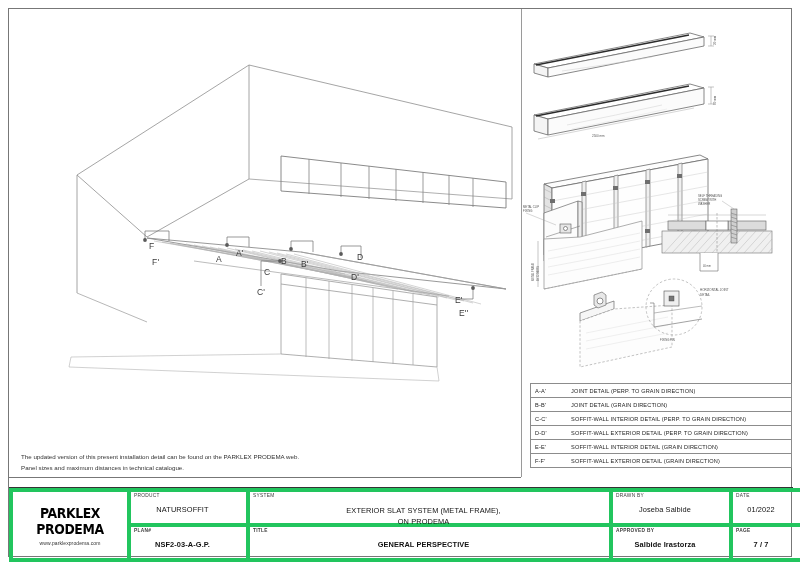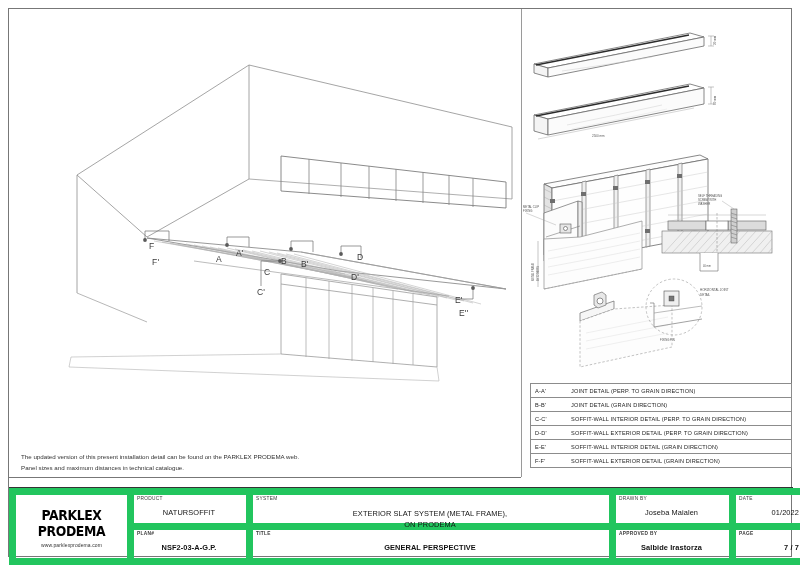--- a/index.html
+++ b/index.html
@@ -143,46 +143,46 @@
     border-top: 1px solid #333;
     box-sizing: border-box;
   }
   #tb-table {
     width: 784px;
     height: 70px;
     border-collapse: collapse;
     table-layout: fixed;
   }
   #tb-table td {
-    border: 7px solid #22c55e;
+    border: 4px solid #22c55e;
     vertical-align: top;
     padding: 0;
     position: relative;
   }
   .tb-caption {
     position: absolute;
     left: 3px;
     top: 1px;
     font-size: 4.8px;
     color: #3a3a3a;
     letter-spacing: 0.3px;
     text-transform: uppercase;
   }
   .tb-value {
     position: absolute;
     left: 0;
-    right: 2px;
+    right: 12px;
     top: 13px;
     font-size: 7.4px;
     color: #111;
     text-align: center;
     letter-spacing: 0.1px;
   }
   .tb-value.right {
-    text-align: right;
+    text-align: center;
   }
   .tb-value.center-block {
     line-height: 1.5;
   }
 
   
   #logo-cell {
     text-align: center;
     vertical-align: middle !important;
   }
@@ -585,21 +585,21 @@
           </td>
           <td>
             <span class="tb-caption">SYSTEM</span>
             <span class="tb-value center-block">
               <span>EXTERIOR SLAT SYSTEM (METAL FRAME),</span><br>
               <span>ON PRODEMA</span>
             </span>
           </td>
           <td>
             <span class="tb-caption">DRAWN BY</span>
-            <span class="tb-value">Joseba Maialen</span>
+            <span class="tb-value">Joseba Salbide</span>
           </td>
           <td>
             <span class="tb-caption">DATE</span>
             <span class="tb-value right">01/2022</span>
           </td>
         </tr>
         <tr style="height:35px;font-weight:bold;">
           <td>
             <span class="tb-caption">PLAN#</span>
             <span class="tb-value">NSF2-03-A-G.P.</span>

